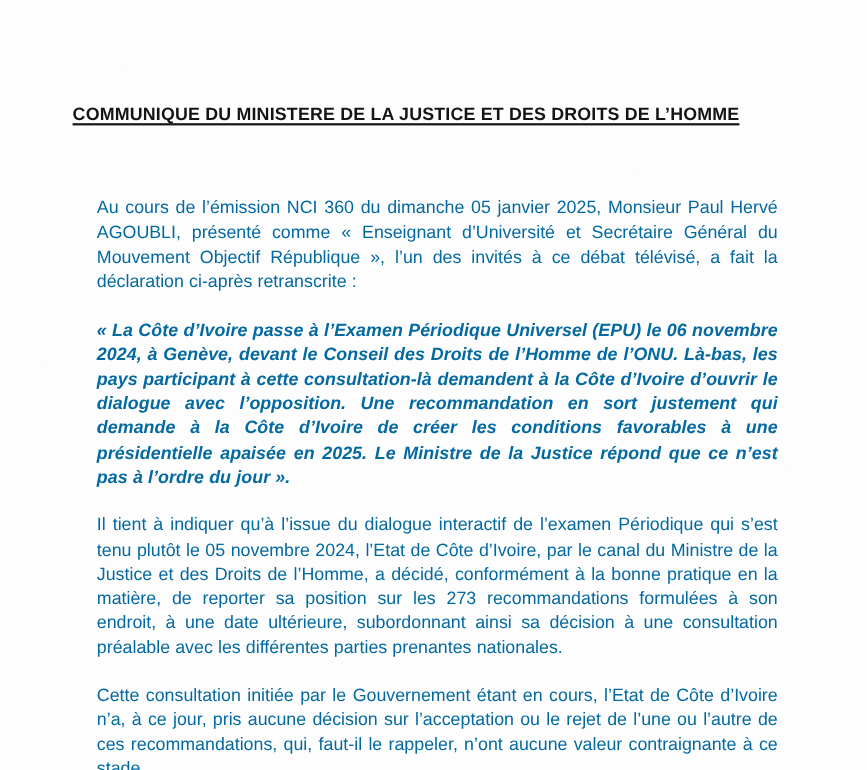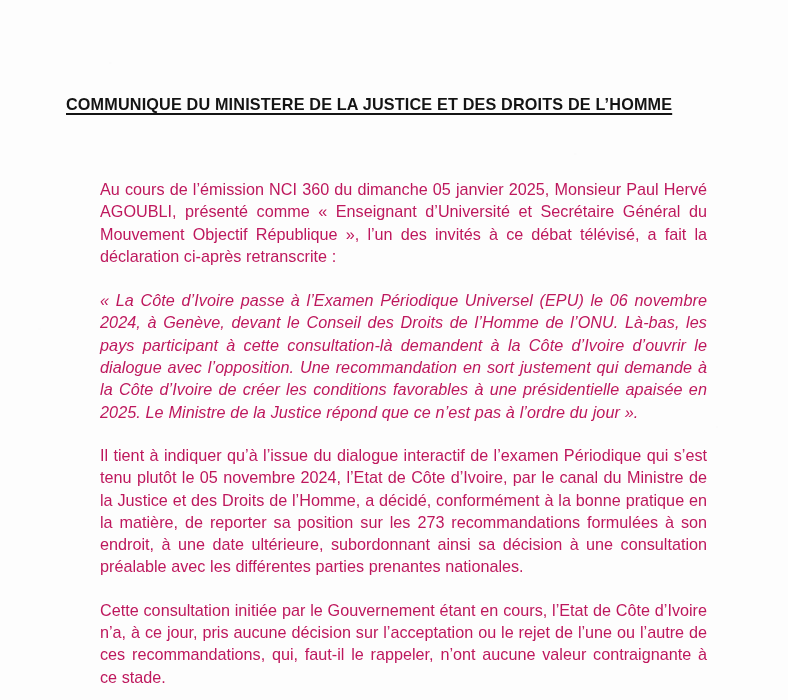--- a/index.html
+++ b/index.html
@@ -56,32 +56,32 @@
   .body-block {
     position: absolute;
     left: 84px;
     top: 178px;
     width: 623px;
   }
 
   .para {
     font-size: 16.2px;
     line-height: 22.3px;
-    color: #be185d;
+    color: #0369a1;
     text-align: justify;
     text-justify: inter-word;
-    margin: 0 0 21px 16px;
+    margin: 0 0 21px 4px;
     word-spacing: 0.01em;
   }
   .para:last-child {
     margin-bottom: 0;
   }
   .para.quote {
     font-style: italic;
-    font-weight: normal;
+    font-weight: bold;
     letter-spacing: 0.004em;
   }
   .para.tight {
     margin-bottom: 22px;
   }
 </style>
 </head>
 <body>
 
 <div class="page">

